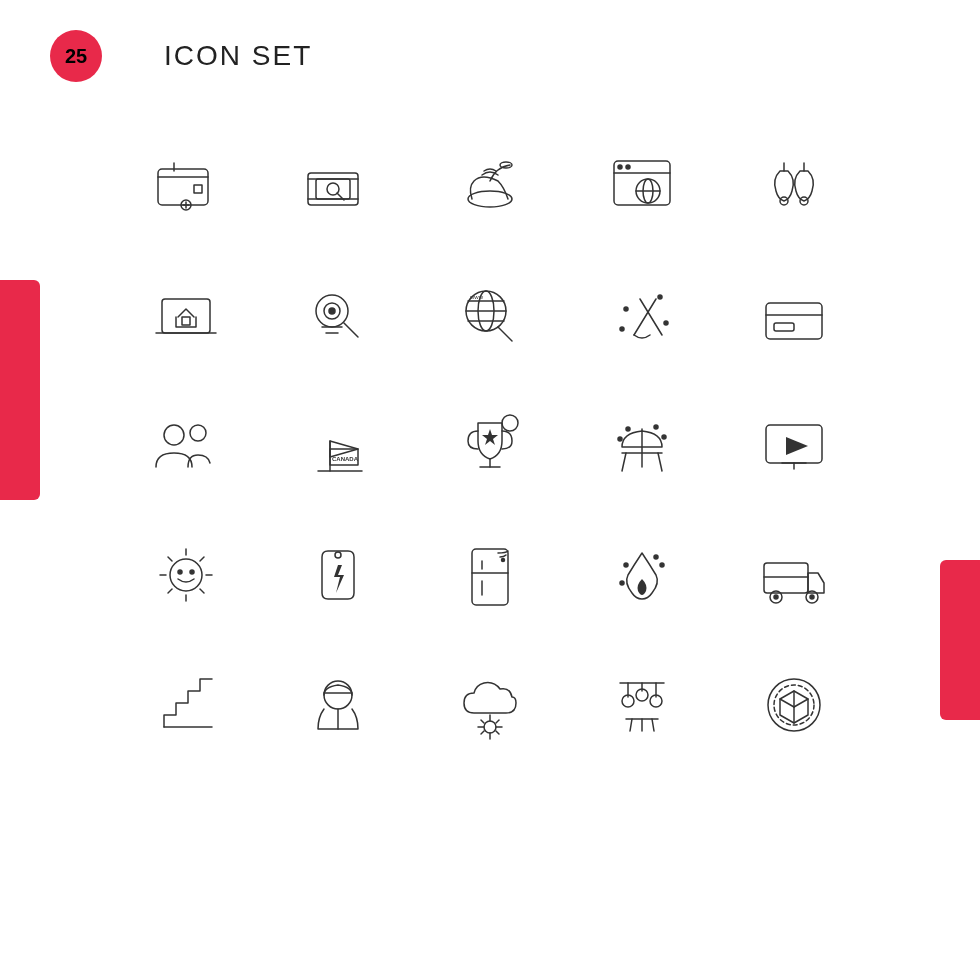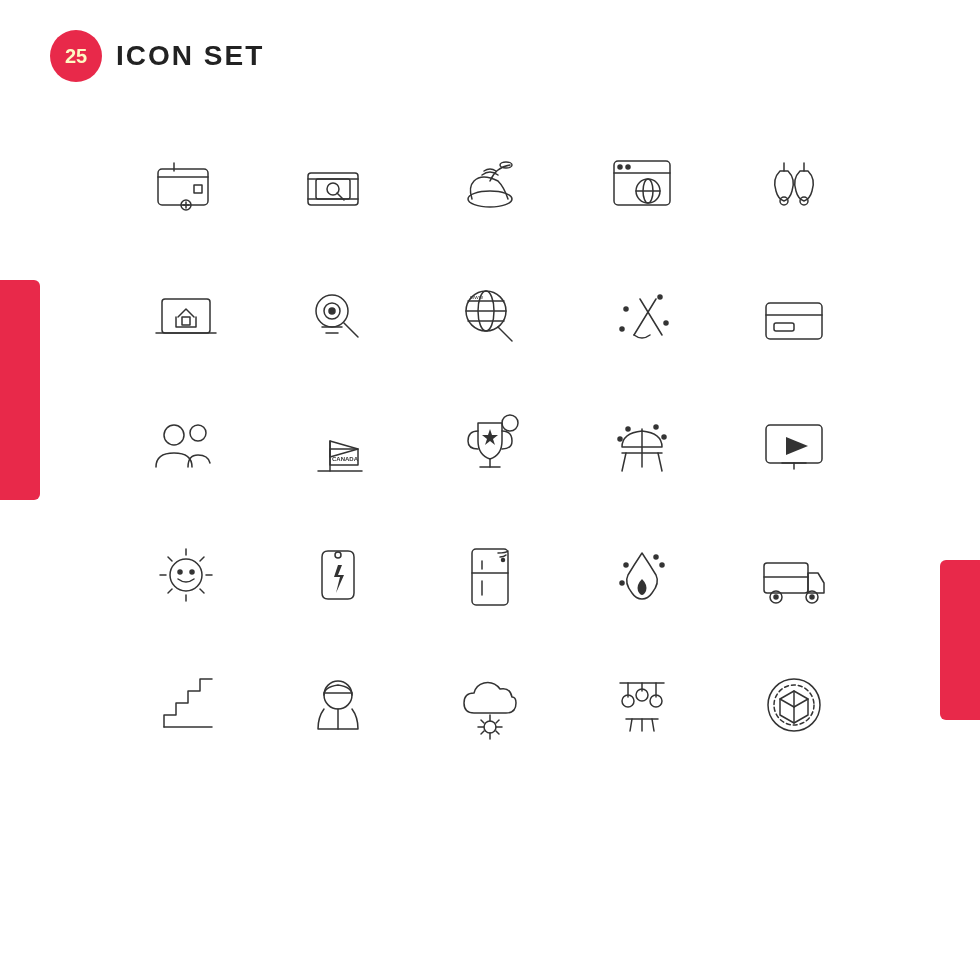--- a/index.html
+++ b/index.html
@@ -42,30 +42,31 @@
       gap: 14px;
     }
     .badge {
       width: 52px;
       height: 52px;
       background: #e8294a;
       border-radius: 50%;
       display: flex;
       align-items: center;
       justify-content: center;
-      color: #fef9c3;
+      color: #000000;
       font-size: 20px;
       font-weight: bold;
     }
     .header-title {
       font-size: 28px;
-      font-weight: bold;
+      font-weight: normal;
       color: #222;
       letter-spacing: 2px;
       text-transform: uppercase;
+      margin-left: 48px;
     }
 
     
     .icons-grid {
       position: absolute;
       top: 120px;
       left: 110px;
       right: 110px;
       display: grid;
       grid-template-columns: repeat(5, 1fr);

